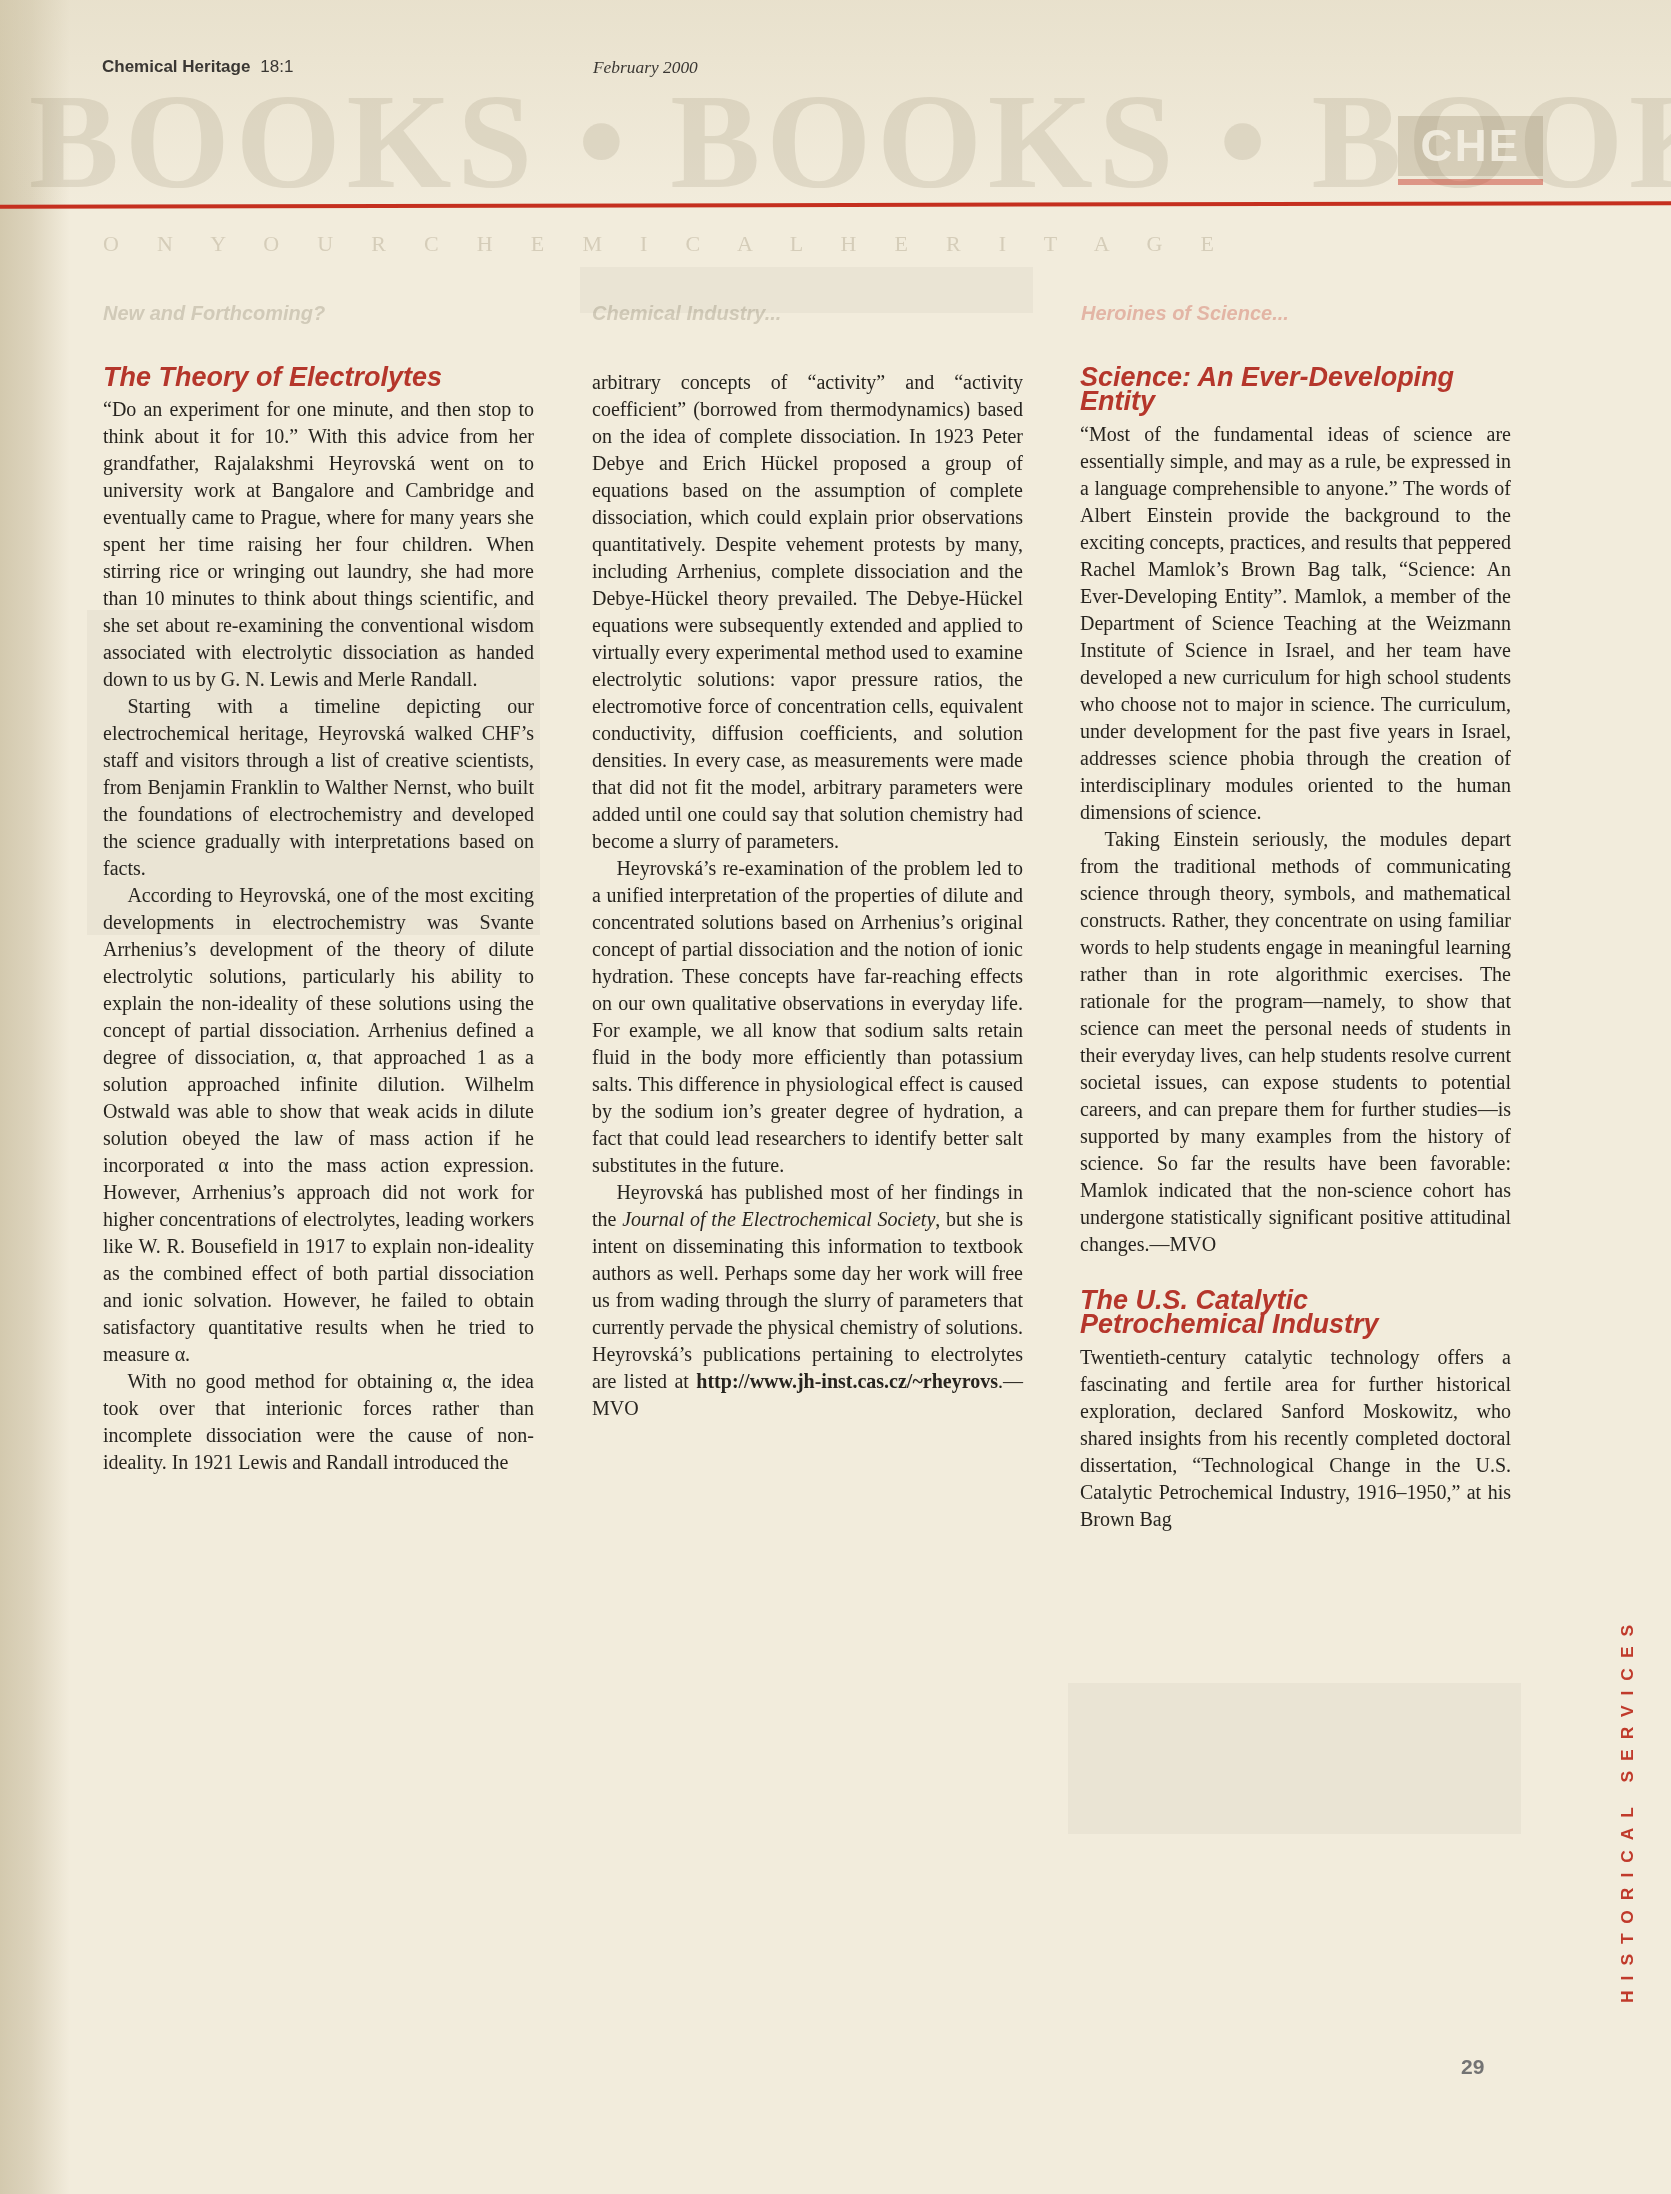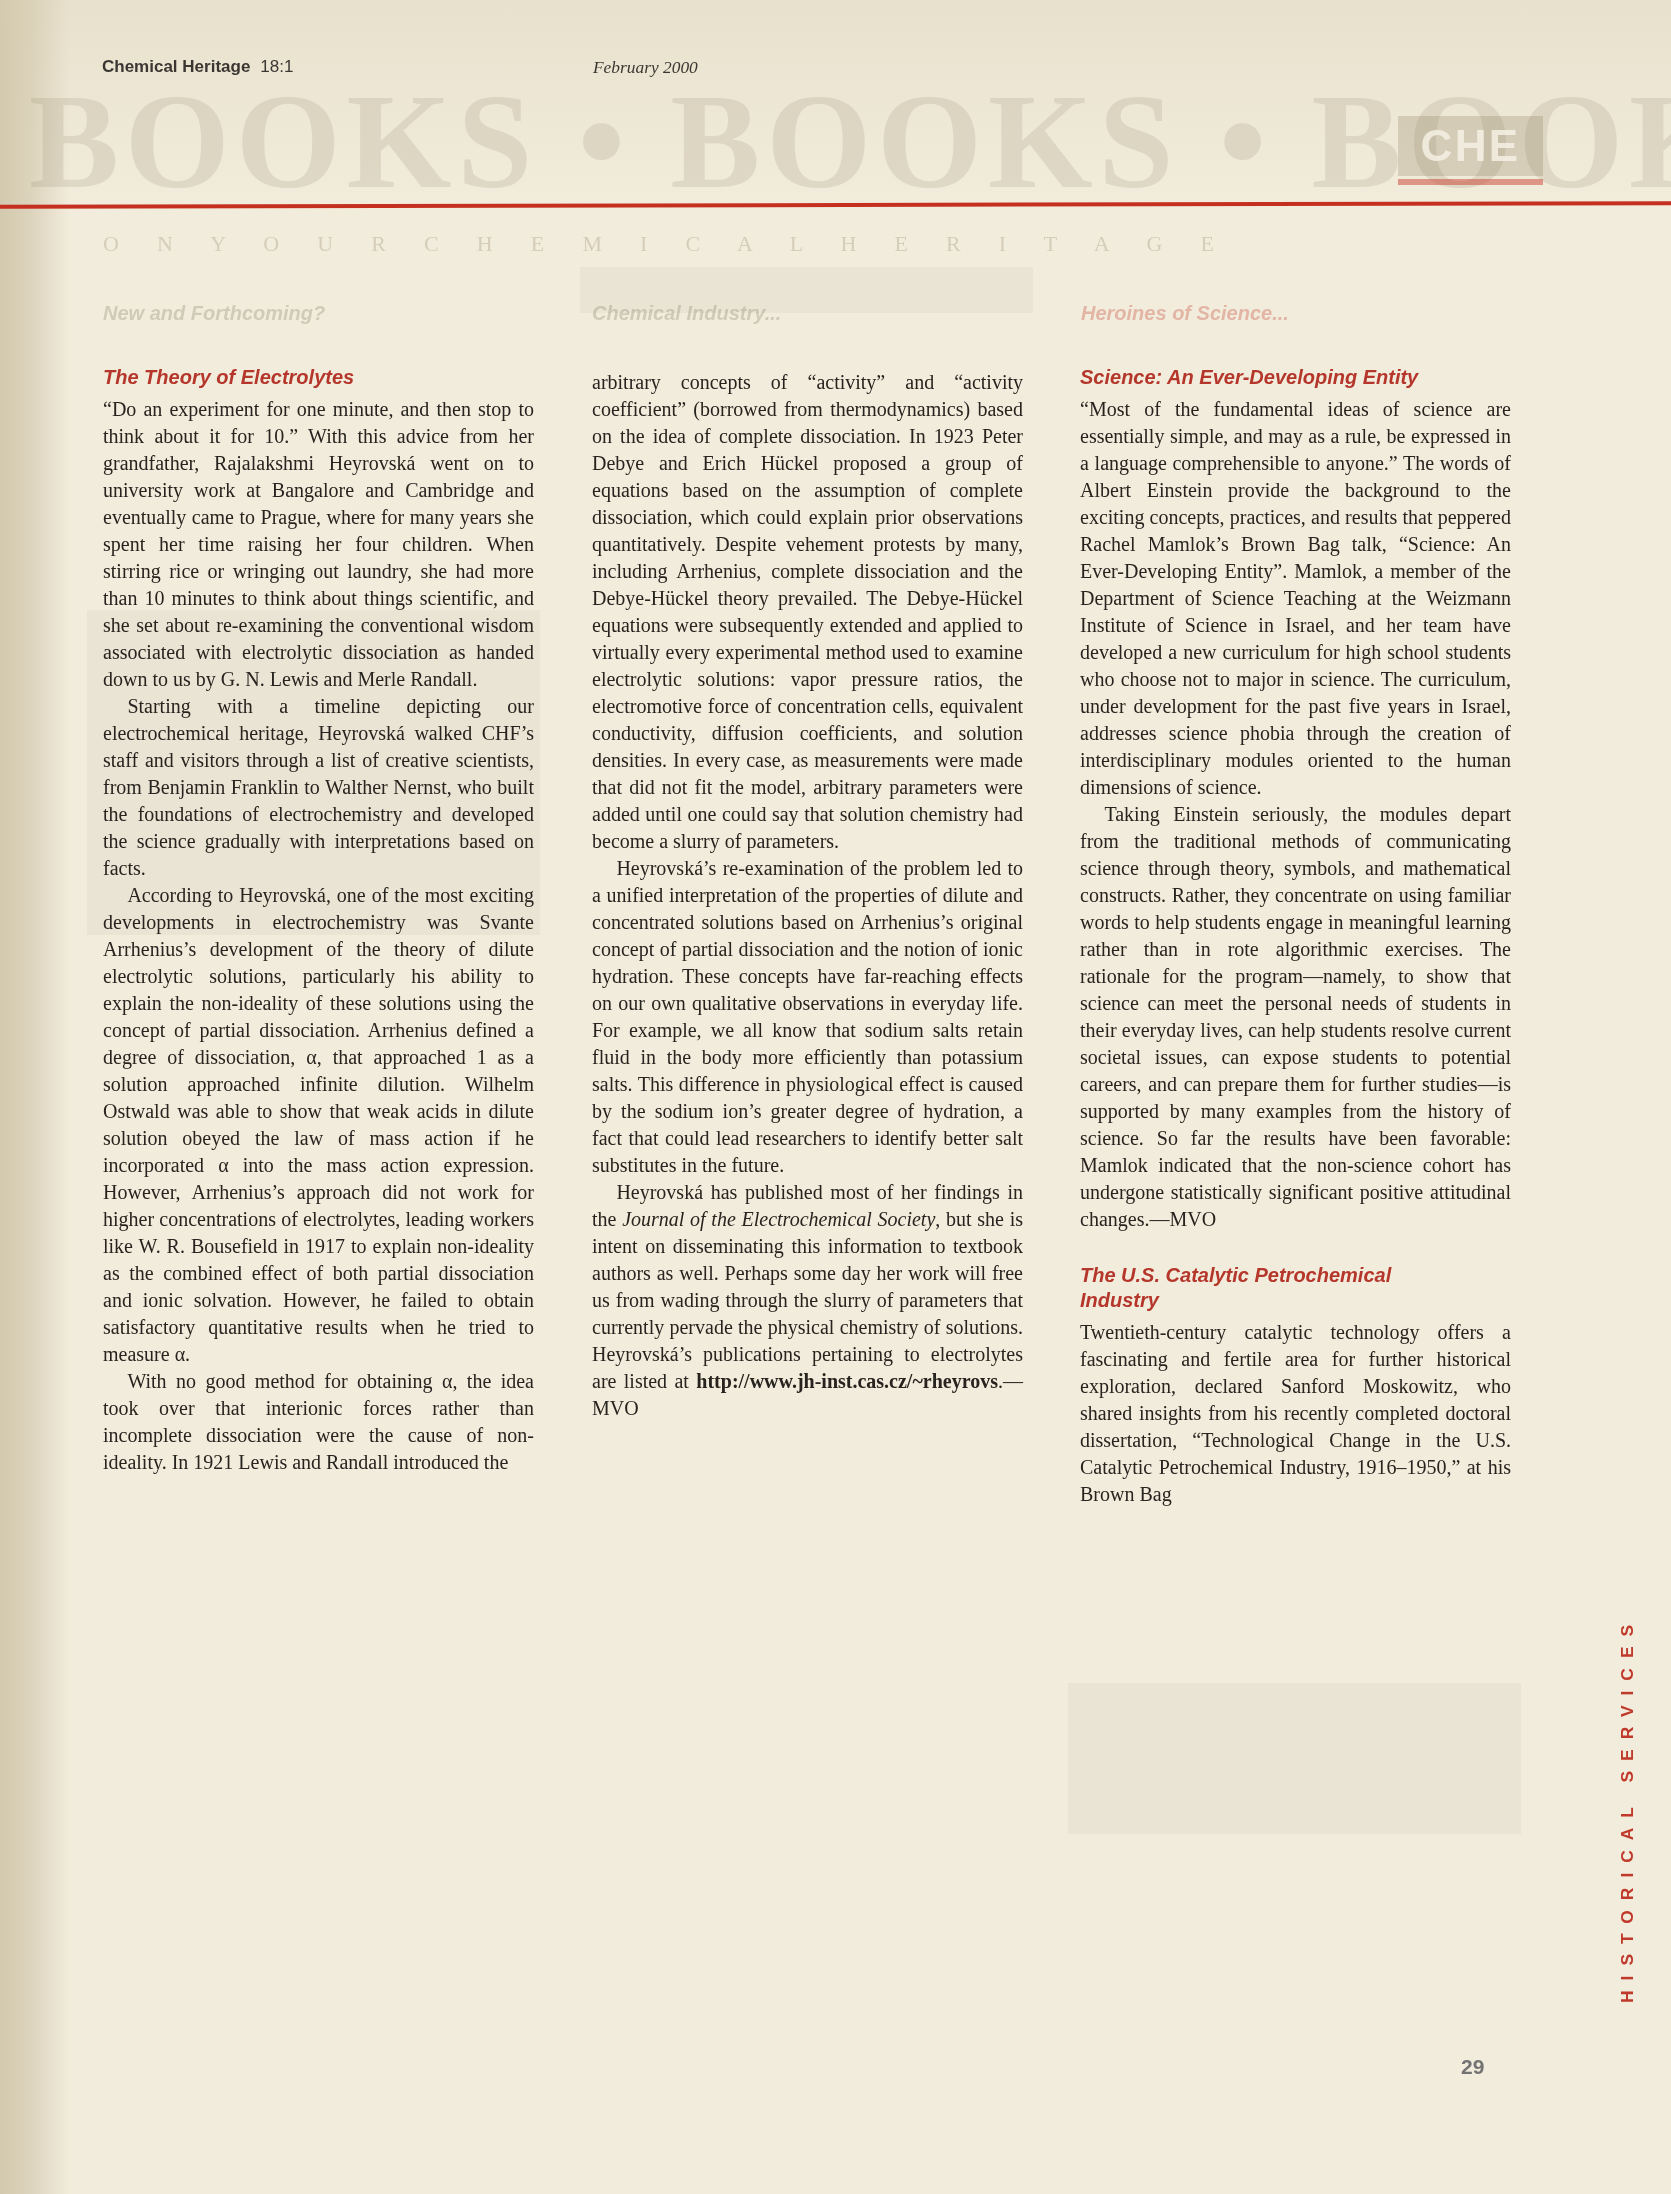--- a/index.html
+++ b/index.html
@@ -62,21 +62,21 @@
     font-size:20px; color:rgba(90,80,60,0.22); white-space:nowrap;
   }
   .ghost-colhead.red { color:rgba(191,53,39,0.30); }
   .ghost-block { position:absolute; background:rgba(80,70,50,0.045); }
   .col {
     position:absolute; width:431px;
     font-size:20px; line-height:27px; text-align:justify;
   }
   .col h3 {
     font-family:"Liberation Sans", sans-serif; font-weight:bold; font-style:italic;
-    font-size:20px; line-height:24.4px; color:#b5362b; margin:0 0 7px 0; text-align:left;
+    font-size:27px; line-height:24.4px; color:#b5362b; margin:0 0 7px 0; text-align:left;
   }
   .col h3.h2nd { margin-top:30px; width:325px; }
   .col p { margin:0; }
   .col p + p { text-indent:24.4px; }
   .side-label {
     position:absolute; left:1617px; top:958px; height:1045px; width:25.5px;
     writing-mode:vertical-rl; transform:rotate(180deg);
     font-family:"Liberation Sans", sans-serif; font-weight:bold; font-size:17.4px;
     letter-spacing:10px; color:#c03a2b; white-space:nowrap;
   }

